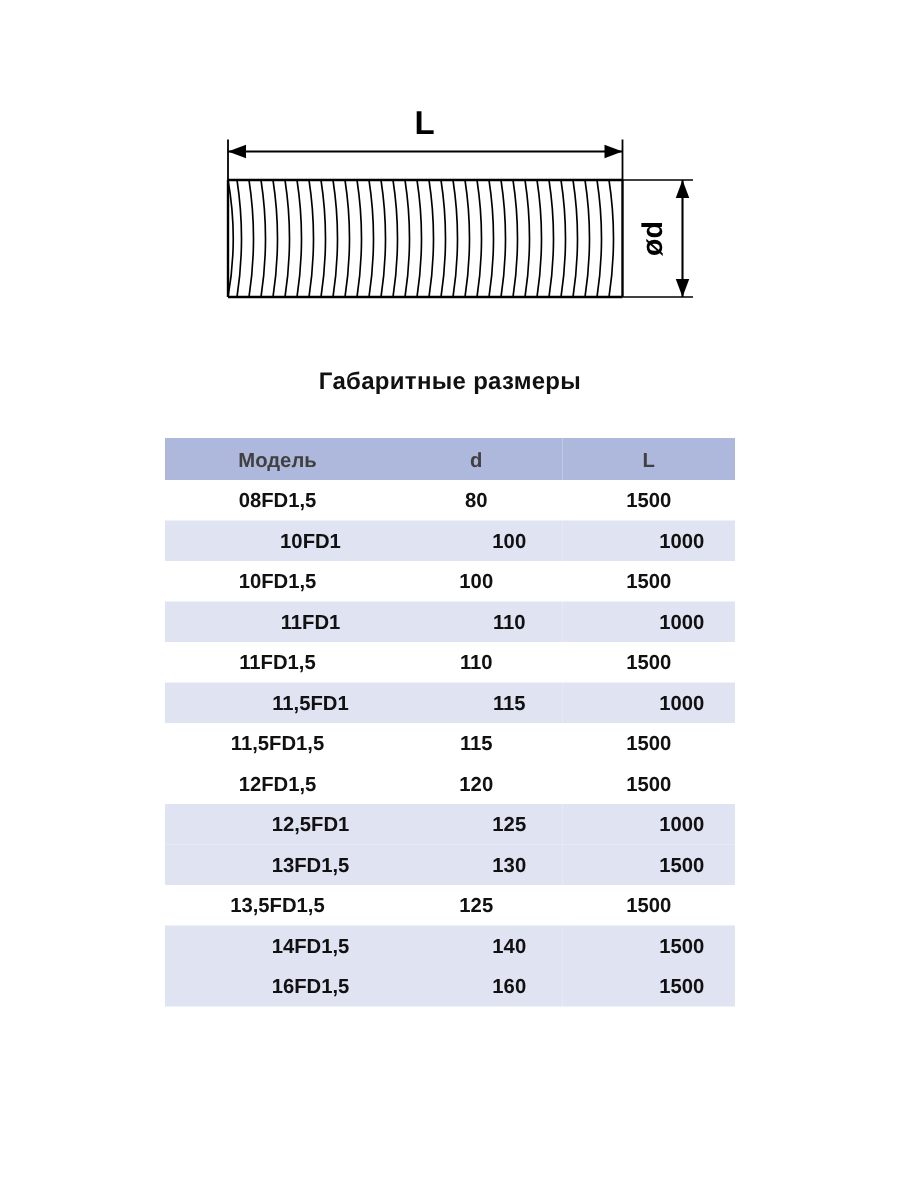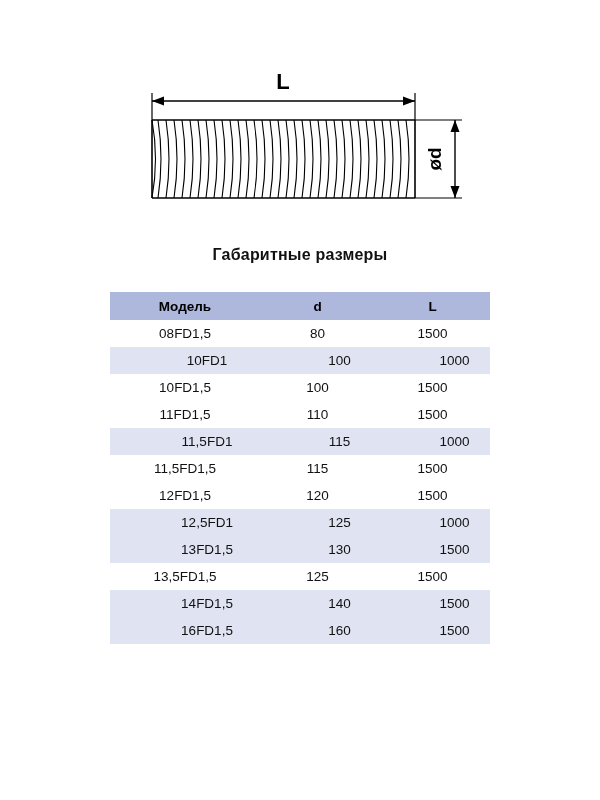--- a/index.html
+++ b/index.html
@@ -58,33 +58,33 @@
     width: 380px;
     margin: 0 auto;
   }
   table.dims {
     border-collapse: collapse;
     width: 380px;
     table-layout: fixed;
   }
   table.dims th {
     background: #aeb8dd;
-    color: #000000;
+    color: #404040;
     font-size: 13.5px;
     font-weight: 700;
     height: 28px;
     padding: 0;
     text-align: center;
   }
   table.dims td {
     height: 27px;
     padding: 0;
     text-align: center;
     font-size: 13.5px;
-    font-weight: 400;
+    font-weight: 700;
     color: #111;
   }
   table.dims tr.odd td {
     background: #ffffff;
   }
   table.dims tr.even td {
     background: #dfe3f2;
     padding-left: 44px;
   }
   table.dims col.c-model { width: 150px; }
@@ -187,20 +187,25 @@
         <tr class="even">
           <td>10FD1</td>
           <td>100</td>
           <td>1000</td>
         </tr>
         <tr class="odd">
           <td>10FD1,5</td>
           <td>100</td>
           <td>1500</td>
         </tr>
+        <tr class="even">
+          <td>11FD1</td>
+          <td>110</td>
+          <td>1000</td>
+        </tr>
         <tr class="odd">
           <td>11FD1,5</td>
           <td>110</td>
           <td>1500</td>
         </tr>
         <tr class="even">
           <td>11,5FD1</td>
           <td>115</td>
           <td>1000</td>
         </tr>

